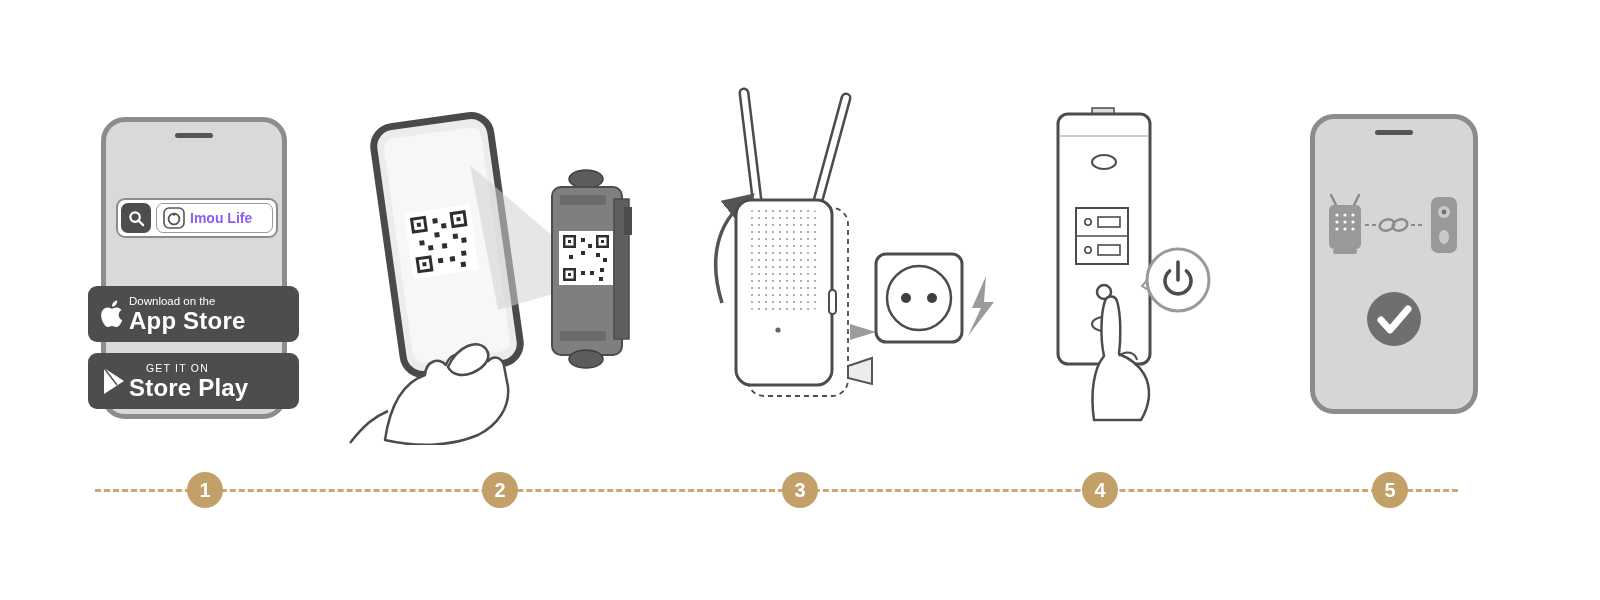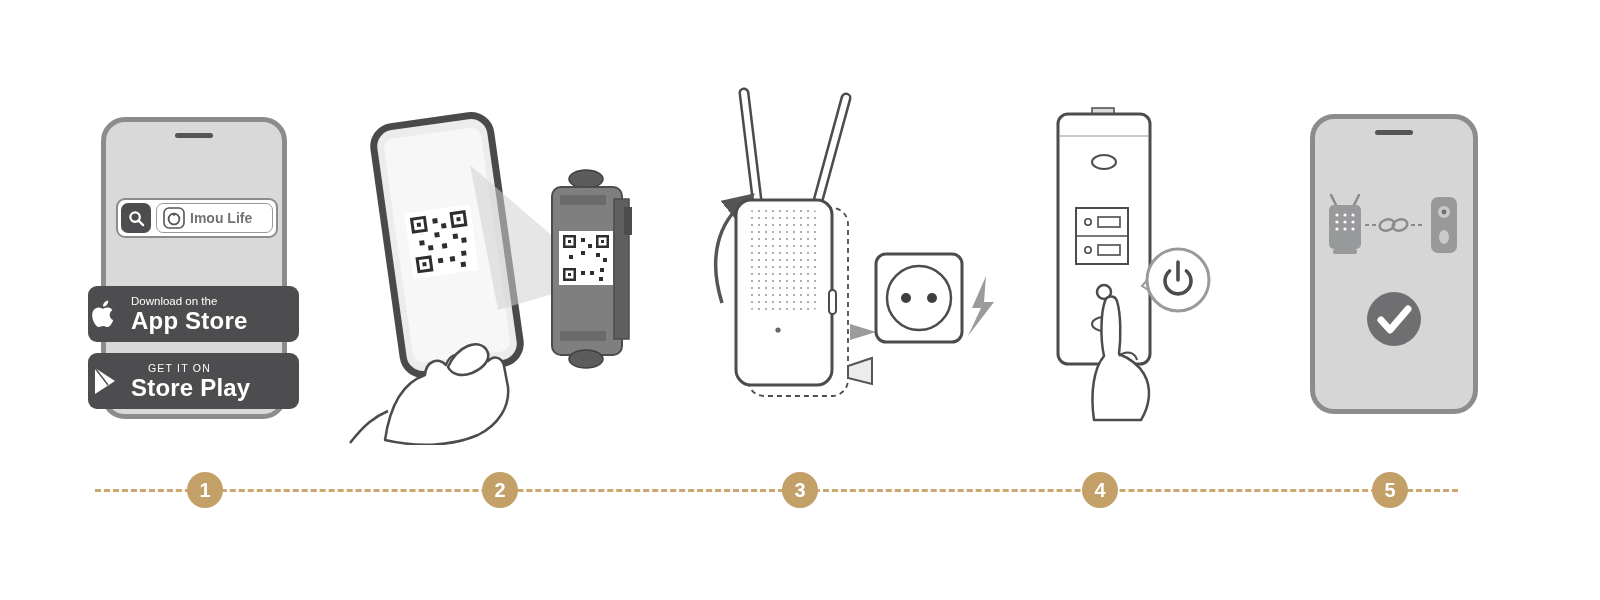--- a/index.html
+++ b/index.html
@@ -7,24 +7,24 @@
           font-family:"Liberation Sans","DejaVu Sans",sans-serif;}
   .abs{position:absolute;}
   
   .phone{position:absolute;background:#d9d9d9;border:5px solid #8c8c8c;border-radius:24px;box-sizing:border-box;}
   .speaker{position:absolute;top:11px;left:50%;transform:translateX(-50%);width:38px;height:5px;border-radius:3px;background:#555;}
   
   .search-bar{position:absolute;left:10px;top:76px;width:162px;height:40px;background:#fff;border:2px solid #8c8c8c;
               border-radius:9px;display:flex;align-items:center;padding:3px;box-sizing:border-box;gap:5px;}
   .search-iconbox{width:30px;height:30px;background:#4d4d4f;border-radius:7px;display:flex;align-items:center;justify-content:center;flex:0 0 auto;}
   .app-pill{display:flex;align-items:center;gap:5px;border:1.5px solid #9a9a9a;border-radius:7px;height:30px;padding:0 6px;flex:1;box-sizing:border-box;background:#fff;}
-  .app-name{font-size:14px;font-weight:bold;color:#737373;white-space:nowrap;}
+  .app-name{font-size:14px;font-weight:bold;color:#8b5cf6;white-space:nowrap;}
   
   .badge{position:absolute;left:2px;width:211px;height:56px;background:#4d4d4f;border-radius:9px;color:#fff;
-         display:flex;align-items:center;padding:0 4px;gap:13px;box-sizing:border-box;}
+         display:flex;align-items:center;padding:0 13px;gap:2px;box-sizing:border-box;}
   .badge-lines{display:flex;flex-direction:column;}
   .badge-l1{font-size:11.5px;line-height:1.2;}
   .badge-l1.caps{font-size:10.5px;letter-spacing:1.2px;margin-left:17px;}
   .badge-l2{font-size:24px;font-weight:bold;line-height:1.05;letter-spacing:.2px;}
   
   .timeline-line{position:absolute;left:95px;top:489px;width:1363px;border-top:3px dashed #cba86e;}
   .step-dot{position:absolute;top:472px;width:36px;height:36px;border-radius:50%;background:#c2a068;color:#fff;
             display:flex;align-items:center;justify-content:center;font-size:20px;font-weight:bold;}
 </style>
 </head>

